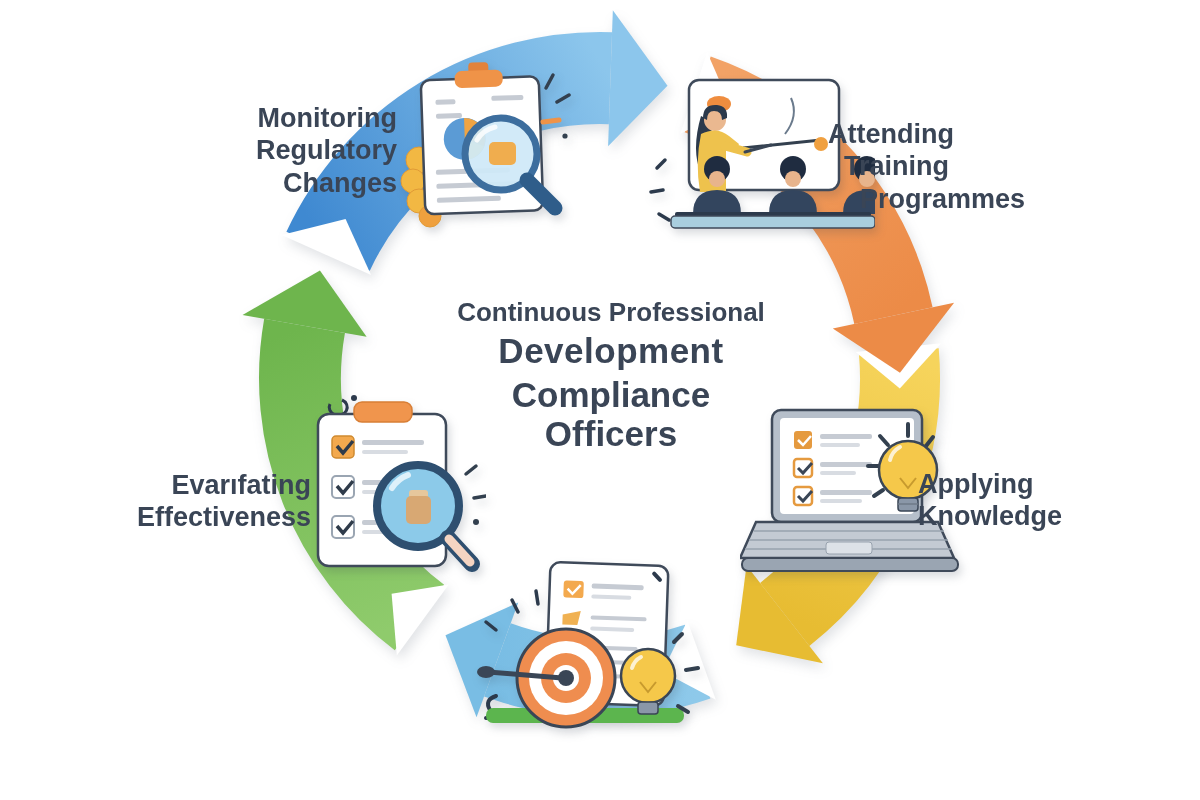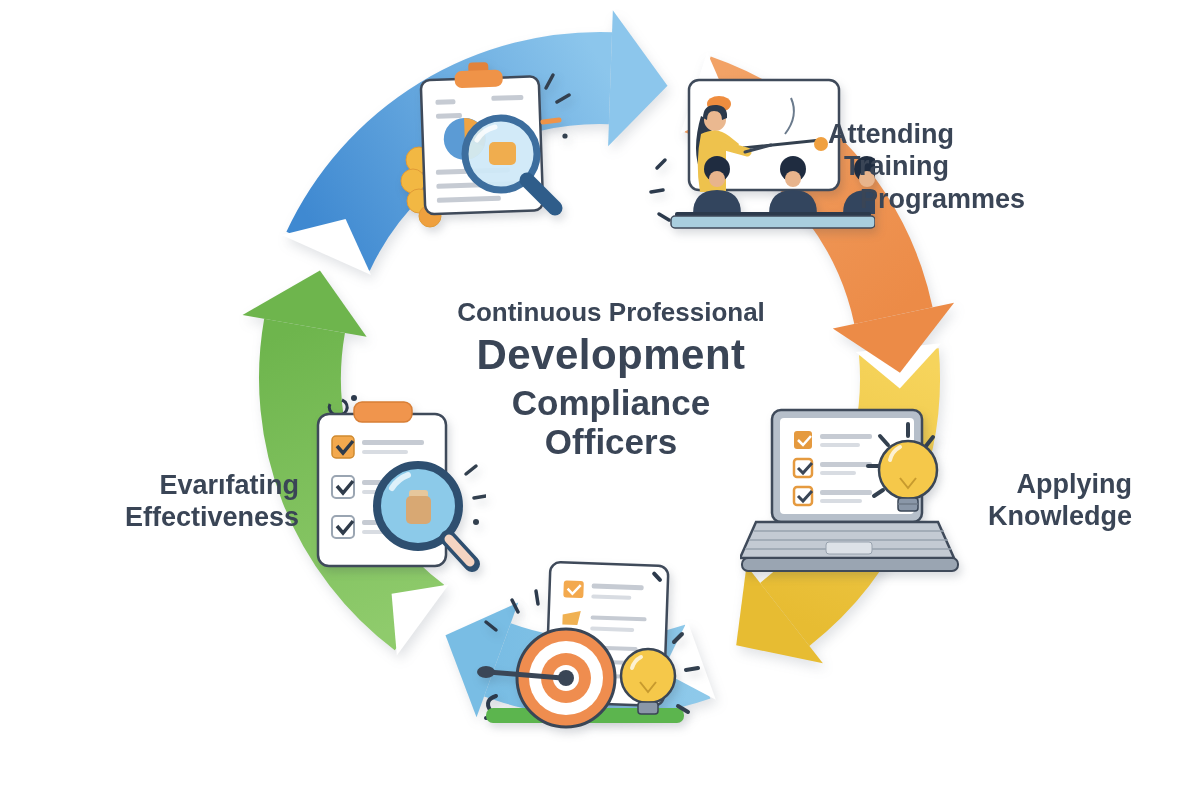--- a/index.html
+++ b/index.html
@@ -2,32 +2,32 @@
 <html><head>
 <meta charset="utf-8">
 <style>
   html,body{margin:0;padding:0;background:#fff;}
   .stage{position:relative;width:1200px;height:800px;background:#ffffff;overflow:hidden;
          font-family:"Liberation Sans","DejaVu Sans",sans-serif;color:#3a4556;}
   #cycle-svg{position:absolute;left:0;top:0;filter:drop-shadow(3px 6px 6px rgba(70,80,100,.16));}
   .icon{position:absolute;filter:drop-shadow(3px 5px 4px rgba(50,60,80,.18));}
   .title{position:absolute;left:446px;top:298px;width:330px;text-align:center;line-height:1.12;}
   .title .t1{font-size:26px;font-weight:600;}
-  .title .t2{font-size:42px;font-weight:800;margin-top:4px;letter-spacing:.5px;}
+  .title .t2{font-size:35px;font-weight:800;margin-top:4px;letter-spacing:.5px;}
   .title .t3{font-size:31px;font-weight:600;margin-top:4px;}
   .title .t3 .b{font-weight:800;}
   .title .t4{font-size:35px;font-weight:600;margin-top:5px;}
   .label{position:absolute;font-size:27px;font-weight:700;line-height:1.2;color:#3a4556;}
   .lab-monitoring{left:185px;top:102px;width:212px;text-align:right;}
   .lab-attending{left:828px;top:118px;width:230px;text-align:left;}
   .lab-attending .line:nth-child(2){margin-left:16px;}
   .lab-attending .line:nth-child(3){margin-left:32px;}
-  .lab-applying{left:942px;top:468px;width:190px;text-align:right;}
+  .lab-applying{left:918px;top:468px;width:190px;text-align:left;}
   .lab-identifying{left:719px;top:655px;width:220px;text-align:left;}
-  .lab-evaluating{left:114px;top:469px;width:185px;text-align:right;}
+  .lab-evaluating{left:126px;top:469px;width:185px;text-align:right;}
 </style>
 </head>
 <body>
 
 <div class="stage">
 
   <svg id="cycle-svg" width="1200" height="800" viewBox="0 0 1200 800">
       <defs>
         <linearGradient id="grad0" gradientUnits="userSpaceOnUse" x1="328.107663889005" y1="251.2145214777902" x2="610.4698490107504" y2="78.18275189427129">
           <stop offset="0%" stop-color="#3f89d1"></stop>
@@ -248,20 +248,25 @@
       <circle cx="180" cy="132" r="3" fill="#33404f"></circle>
     </svg>
   </div>
 
   <div class="title">
     <div class="t1">Continuous Professional</div>
     <div class="t2">Development</div>
     <div class="t4">Compliance Officers</div>
   </div>
 
+  <div class="label lab-monitoring">
+    <div class="line">Monitoring</div>
+    <div class="line">Regulatory</div>
+    <div class="line">Changes</div>
+  </div>
   <div class="label lab-attending">
     <div class="line">Attending</div>
     <div class="line">Training</div>
     <div class="line">Programmes</div>
   </div>
   <div class="label lab-applying">
     <div class="line">Applying</div>
     <div class="line">Knowledge</div>
   </div>
   <div class="label lab-evaluating">

